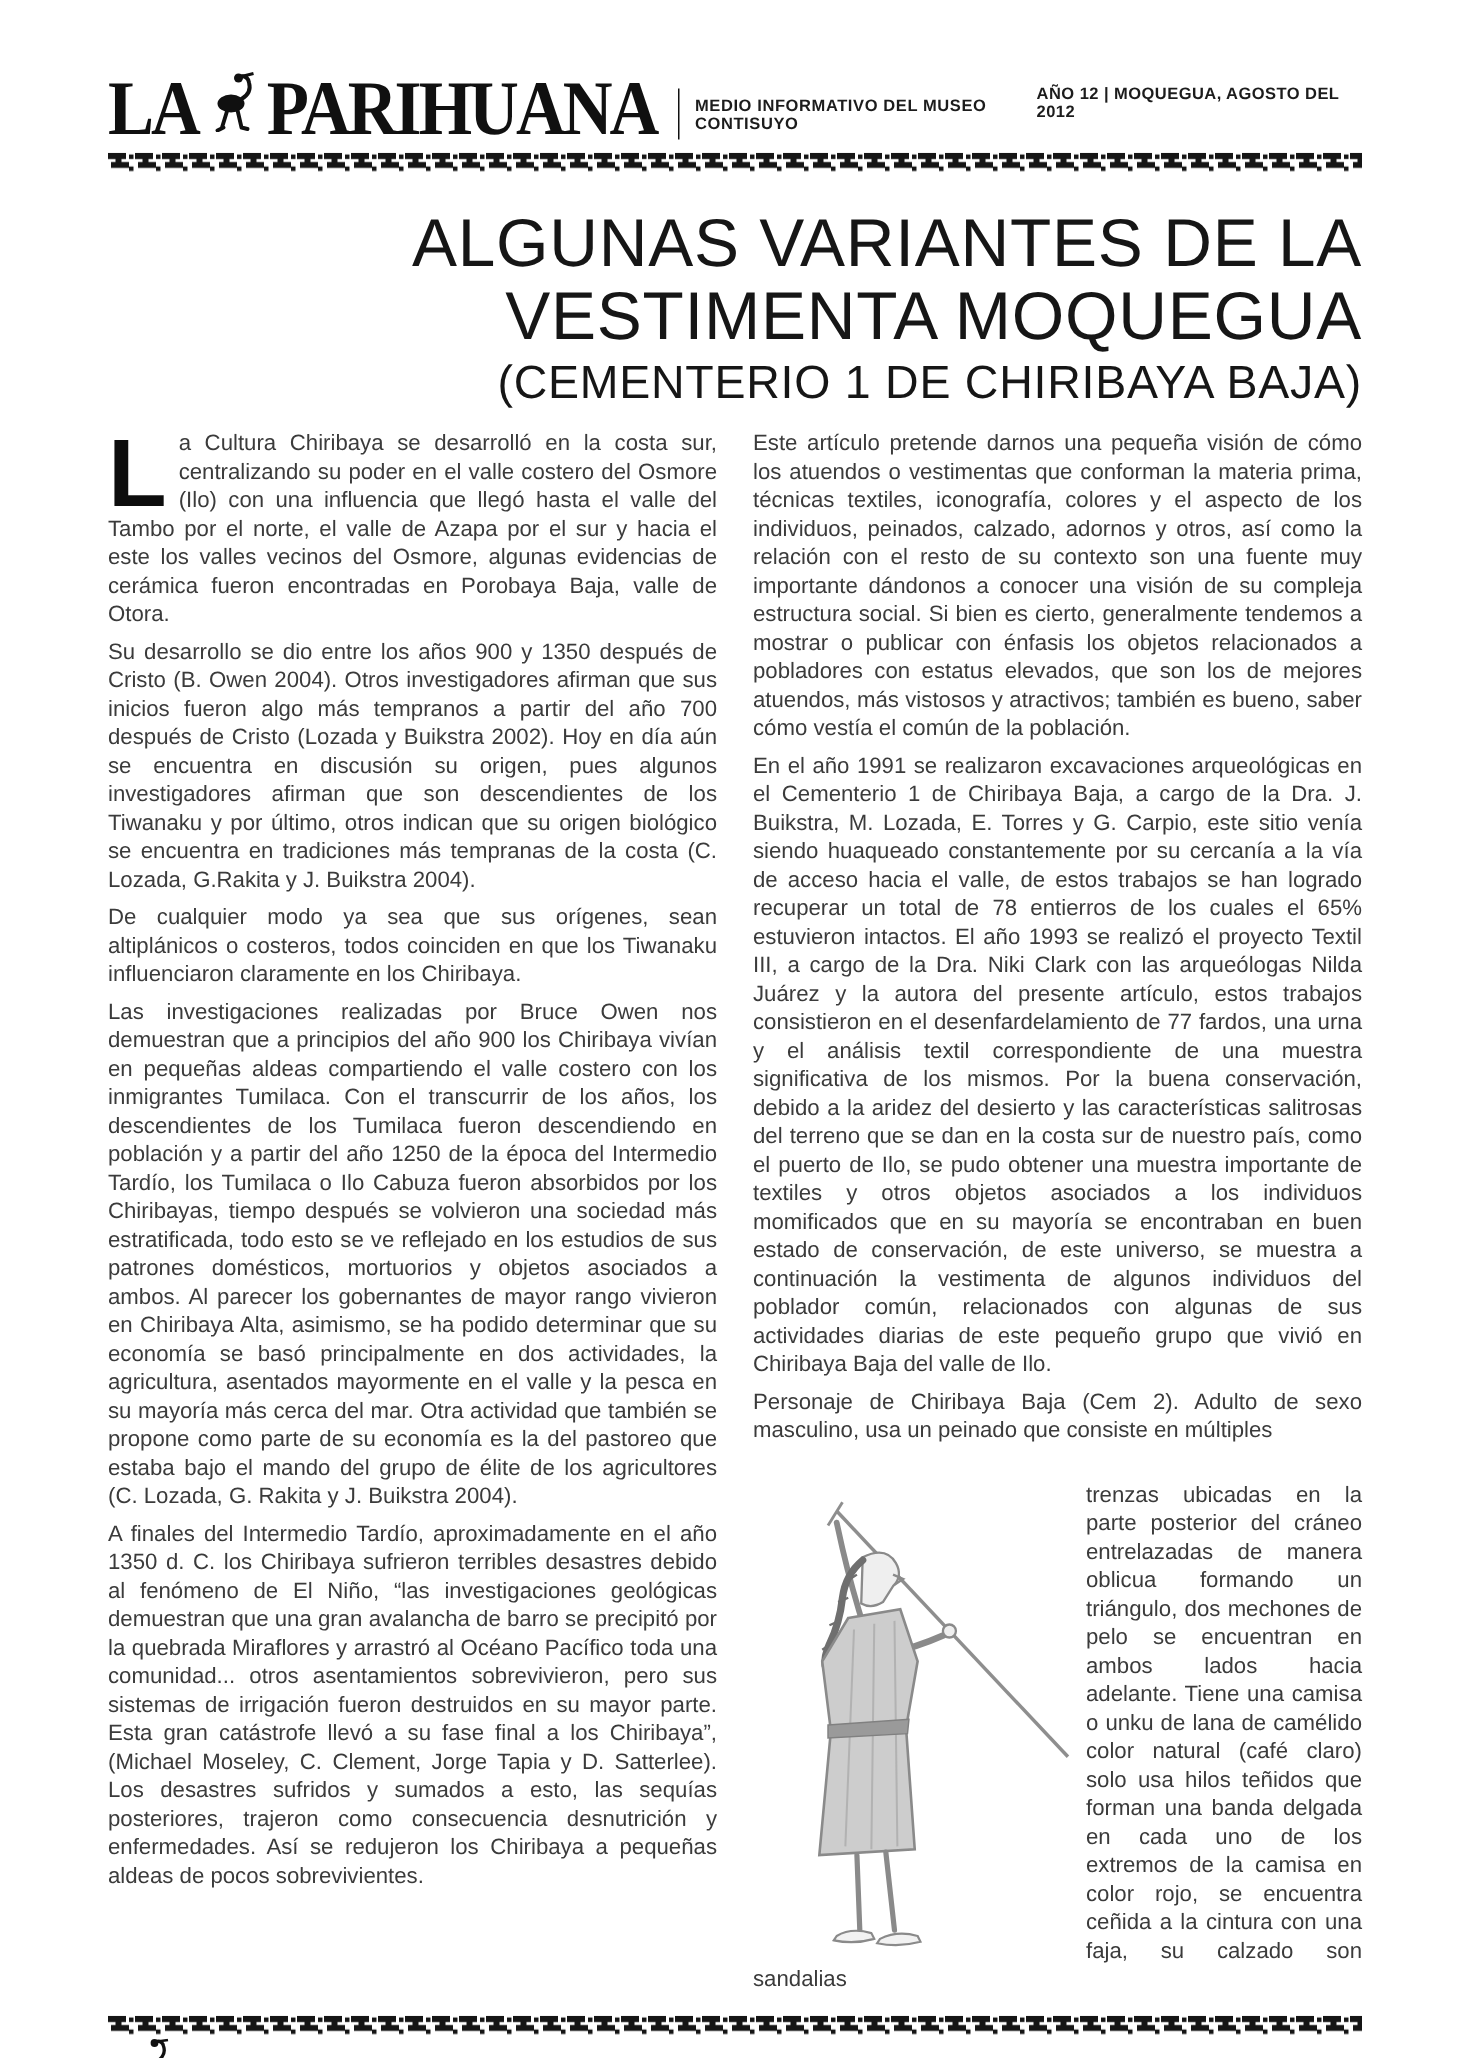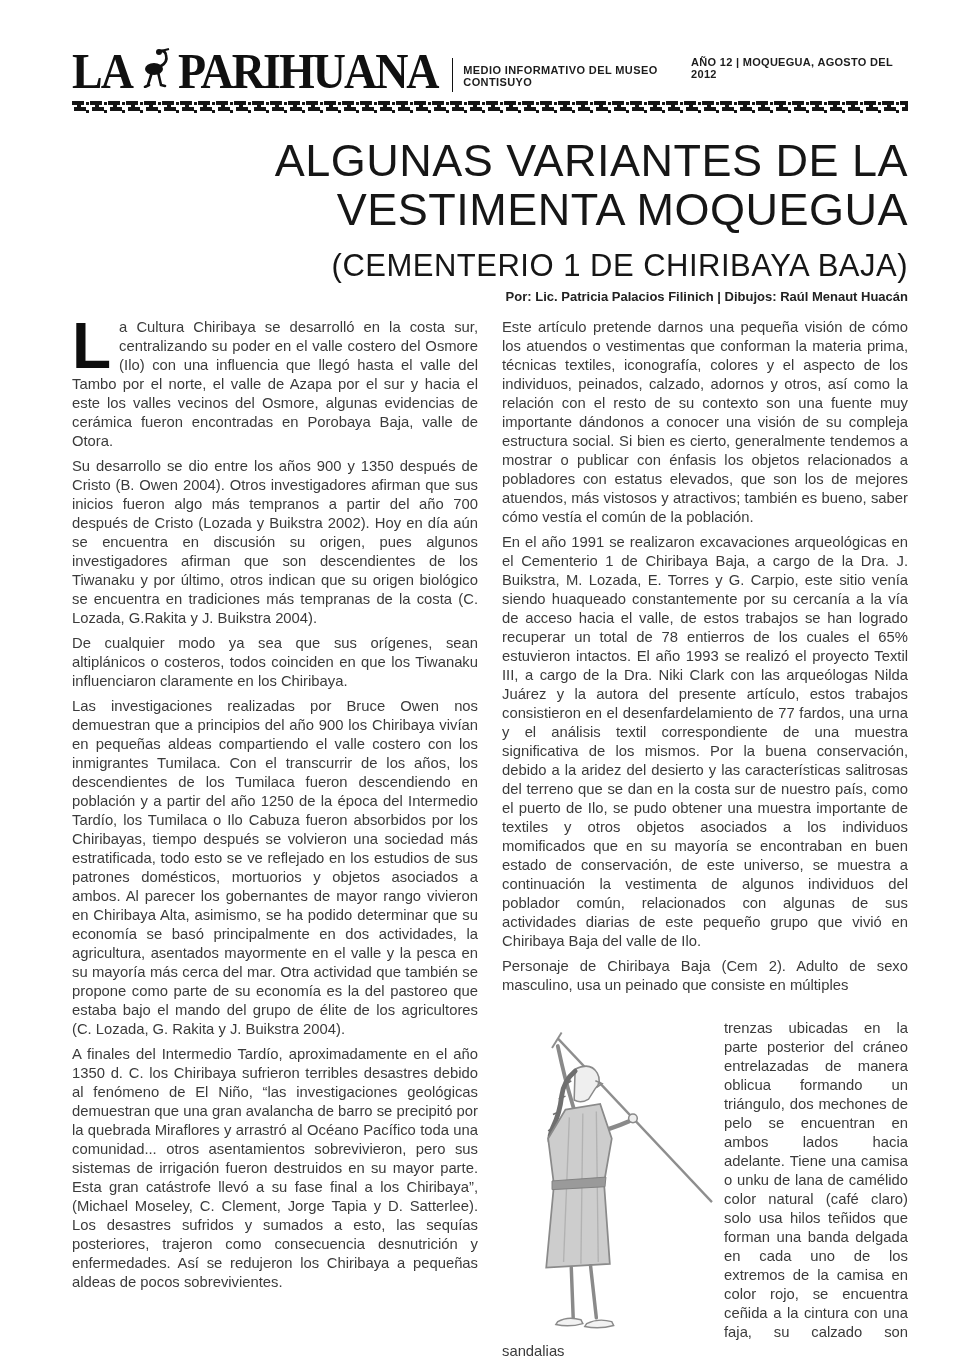--- a/index.html
+++ b/index.html
@@ -12,21 +12,21 @@
   .logo-text{font-family:"Liberation Serif",serif;font-weight:bold;font-size:46px;line-height:40px;color:#101010;letter-spacing:-2px;transform:scaleY(1.12);transform-origin:bottom;}
   .logo-bird{margin:0 6px 2px 6px;}
   .logo-divider{width:2px;height:34px;background:#101010;margin:0 10px 2px 14px;}
   .tagline{font-size:11px;font-weight:bold;letter-spacing:.4px;color:#1c1c1c;padding-bottom:6px;}
   .issue{font-size:11px;font-weight:bold;letter-spacing:.3px;color:#1c1c1c;padding-bottom:6px;}
   .border-strip{margin-top:5px;height:17px;width:100%;display:block;}
 
   
   .title-block{text-align:right;margin-top:20px;}
   .title-line{font-size:45px;line-height:49px;color:#161616;letter-spacing:.5px;font-weight:400;}
-  .subtitle{font-size:31px;line-height:36px;color:#161616;letter-spacing:.5px;font-weight:400;margin-top:14px;}
+  .subtitle{font-size:31px;line-height:36px;color:#161616;letter-spacing:.5px;font-weight:400;margin-top:2px;}
   .byline{font-size:13px;font-weight:bold;color:#222;margin-top:5px;}
 
   
   .columns{display:flex;gap:24px;margin-top:14px;}
   .col{flex:1;min-width:0;text-align:justify;font-size:14.8px;line-height:19px;color:#3b3b3b;}
   .col p{margin:0 0 6px 0;}
   .dropcap{float:left;font-weight:bold;font-size:64px;line-height:50px;color:#0d0d0d;margin:3px 8px 0 0;}
 
   
   .wrap-block{overflow:visible;margin-top:24px;}
@@ -72,21 +72,20 @@
         <rect x="14" y="11" width="3" height="3" fill="#151515"></rect>
       </pattern>
     </defs>
     <rect width="100%" height="17" fill="url(#fretA)"></rect>
   </svg>
 
   <div class="title-block">
     <div class="title-line">ALGUNAS VARIANTES DE LA</div>
     <div class="title-line">VESTIMENTA MOQUEGUA</div>
     <div class="subtitle">(CEMENTERIO 1 DE CHIRIBAYA BAJA)</div>
-    <div class="byline">Por: Lic. Patricia Palacios Filinich | Dibujos: Raúl Menaut Huacán</div>
   </div>
 
   <div class="columns">
 
     <div class="col">
       <p>
         <span class="dropcap">L</span><span>a Cultura Chiribaya se desarrolló en la costa sur, centralizando su poder en el valle costero del Osmore (Ilo) con una influencia que llegó hasta el valle del Tambo por el norte, el valle de Azapa por el sur y hacia el este los valles vecinos del Osmore, algunas evidencias de cerámica fueron encontradas en Porobaya Baja, valle de Otora.</span>
       </p>
       <p>Su desarrollo se dio entre los años 900 y 1350 después de Cristo (B. Owen 2004). Otros investigadores afirman que sus inicios fueron algo más tempranos a partir del año 700 después de Cristo (Lozada y Buikstra 2002). Hoy en día aún se encuentra en discusión su origen, pues algunos investigadores afirman que son descendientes de los Tiwanaku y por último, otros indican que su origen biológico se encuentra en tradiciones más tempranas de la costa (C. Lozada, G.Rakita y J. Buikstra 2004).</p>
       <p>De cualquier modo ya sea que sus orígenes, sean altiplánicos o costeros, todos coinciden en que los Tiwanaku influenciaron claramente en los Chiribaya.</p>

